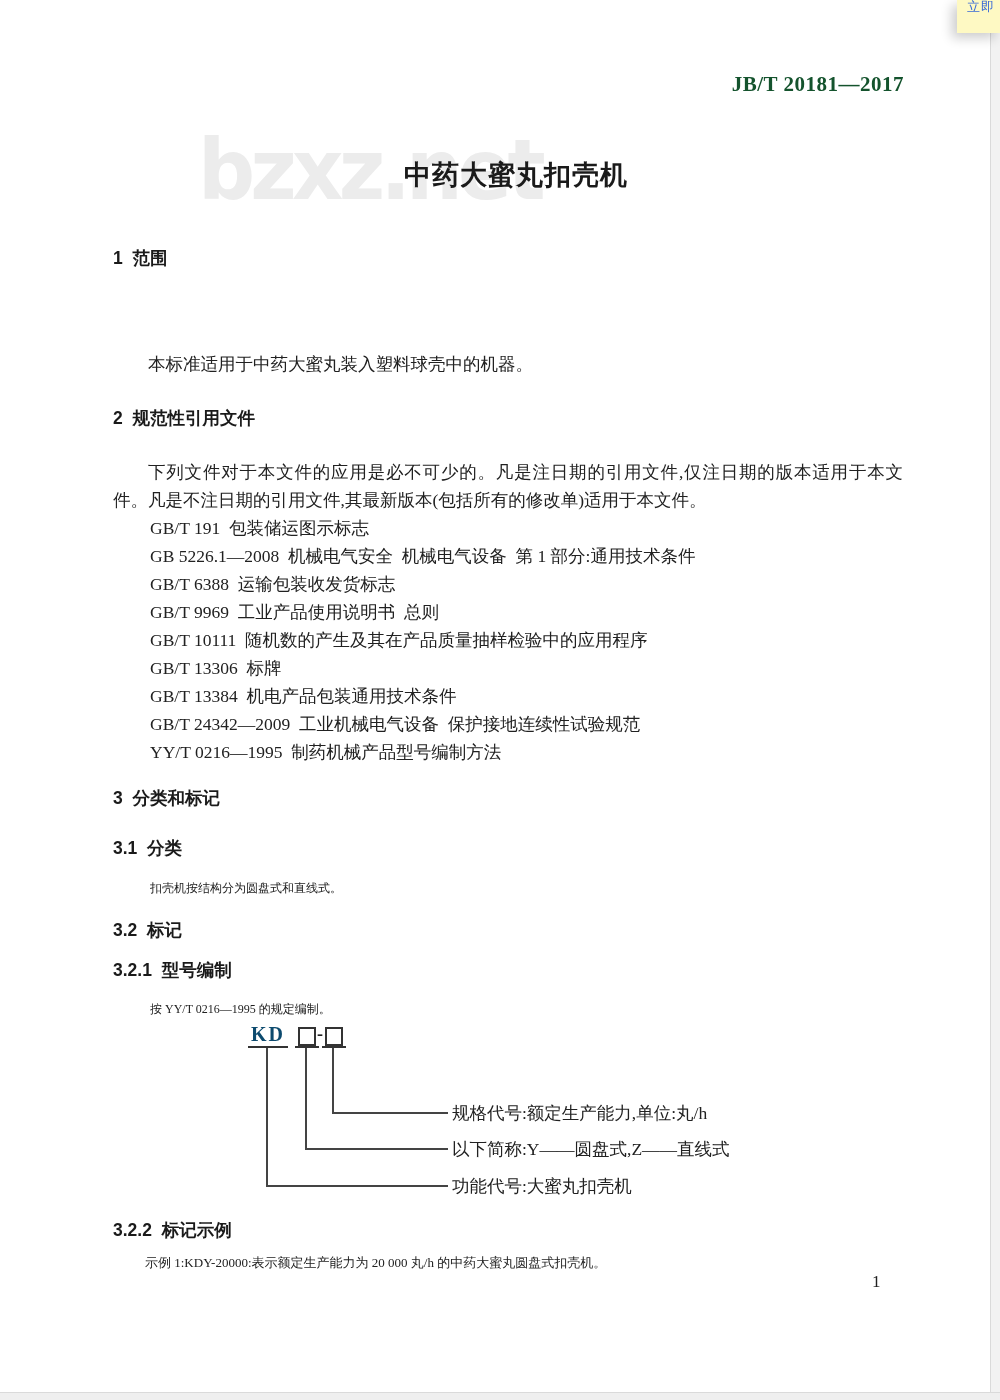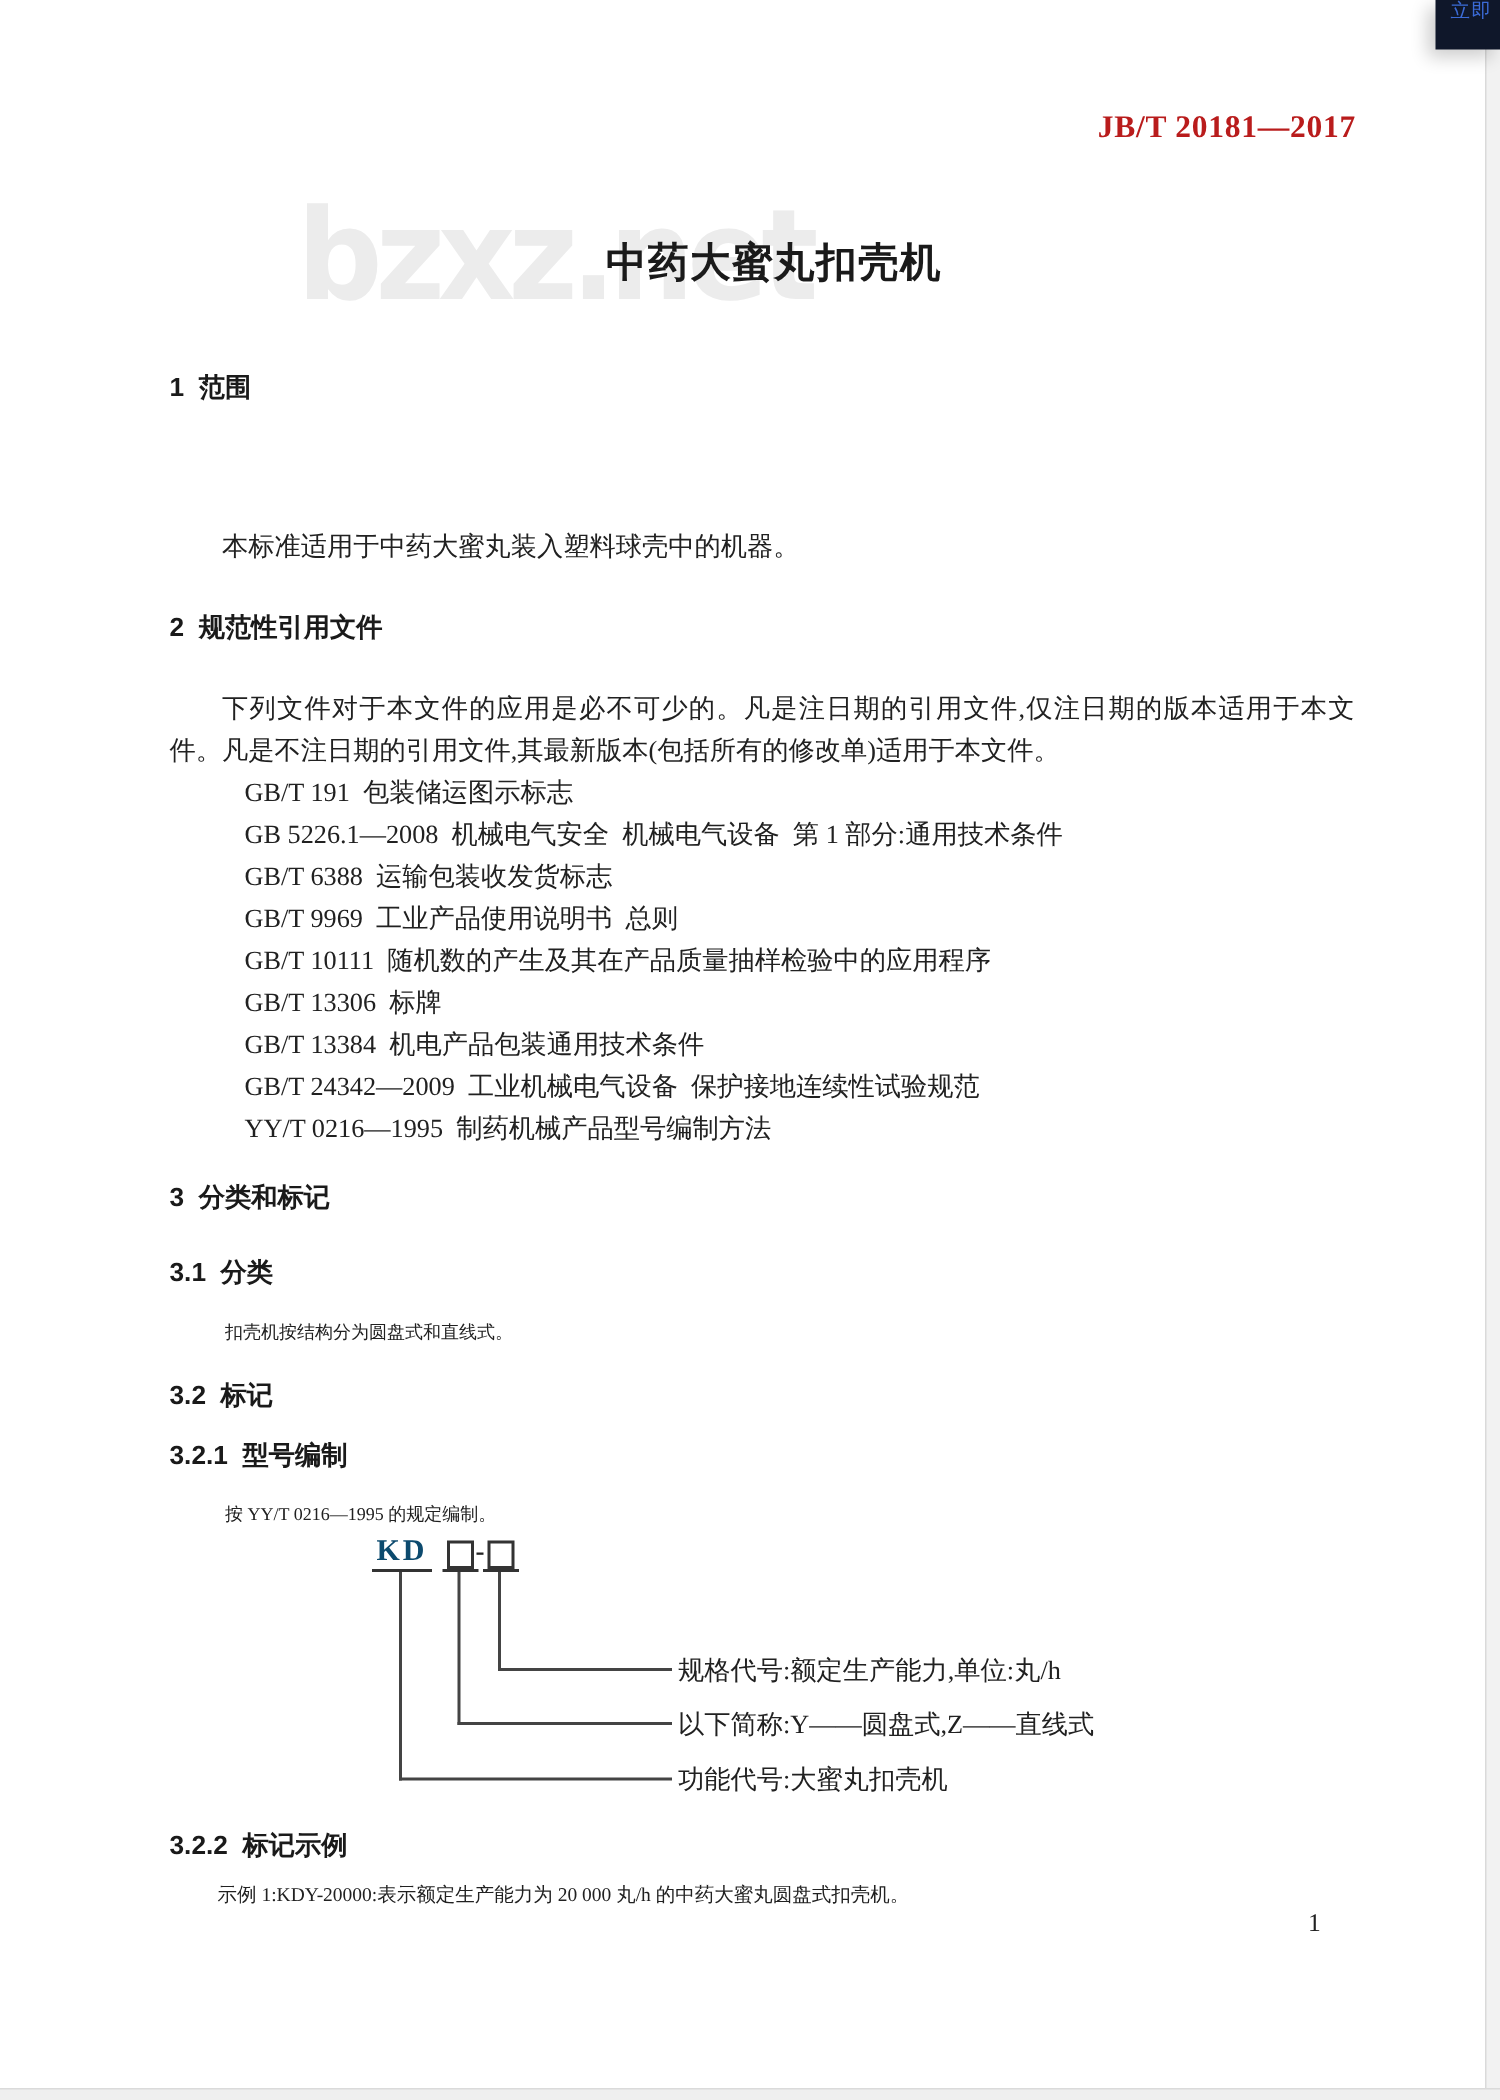--- a/index.html
+++ b/index.html
@@ -29,21 +29,21 @@
     z-index: 0;
     user-select: none;
   }
 
   
   .std-code {
     top: 72px; right: 96px;
     font-weight: bold;
     font-size: 21px;
     letter-spacing: 0.5px;
-    color: #b91c1c;
+    color: #14532d;
     z-index: 2;
   }
 
   
   .doc-title {
     left: 404px; top: 157px;
     font-family: "Liberation Sans", "DejaVu Sans", sans-serif;
     font-weight: bold;
     font-size: 27px;
     letter-spacing: 1px;
@@ -62,21 +62,21 @@
   .body-par {
     left: 113px; width: 790px;
     font-size: 17.5px;
     line-height: 28px;
     text-align: justify;
     text-indent: 2em;
     z-index: 2;
   }
   .one-line { left: 150px; font-size: 12px; line-height: 28px; z-index: 2; }
 
-  .ref-list { left: 150px; top: 514px; z-index: 2; margin-left: 13px; }
+  .ref-list { left: 150px; top: 514px; z-index: 2; }
   .ref-item { font-size: 17.5px; line-height: 28px; height: 28px; white-space: pre; }
 
   
   .diag-kd {
     left: 251px; top: 1023px;
     font-weight: bold;
     font-size: 20px;
     letter-spacing: 2px;
     color: #0c4a6e;
     z-index: 2;
@@ -104,21 +104,21 @@
   }
   .edge-bottom {
     left: 0; top: 1392px; width: 1000px; height: 8px;
     background: #efefef; border-top: 1px solid #dadada;
     z-index: 5;
   }
 
   
   .overlay-btn {
     left: 957px; top: 0; width: 43px; height: 33px;
-    background: #0f172a;
+    background: #fef9c3;
     box-shadow: -5px 5px 12px rgba(0,0,0,0.20);
     overflow: hidden;
     z-index: 10;
     cursor: pointer;
   }
   .overlay-btn span {
     position: absolute; top: -2px; left: 10px;
     color: #3b6bd6;
     font-family: "Liberation Sans", "DejaVu Sans", sans-serif;
     font-size: 13px;

